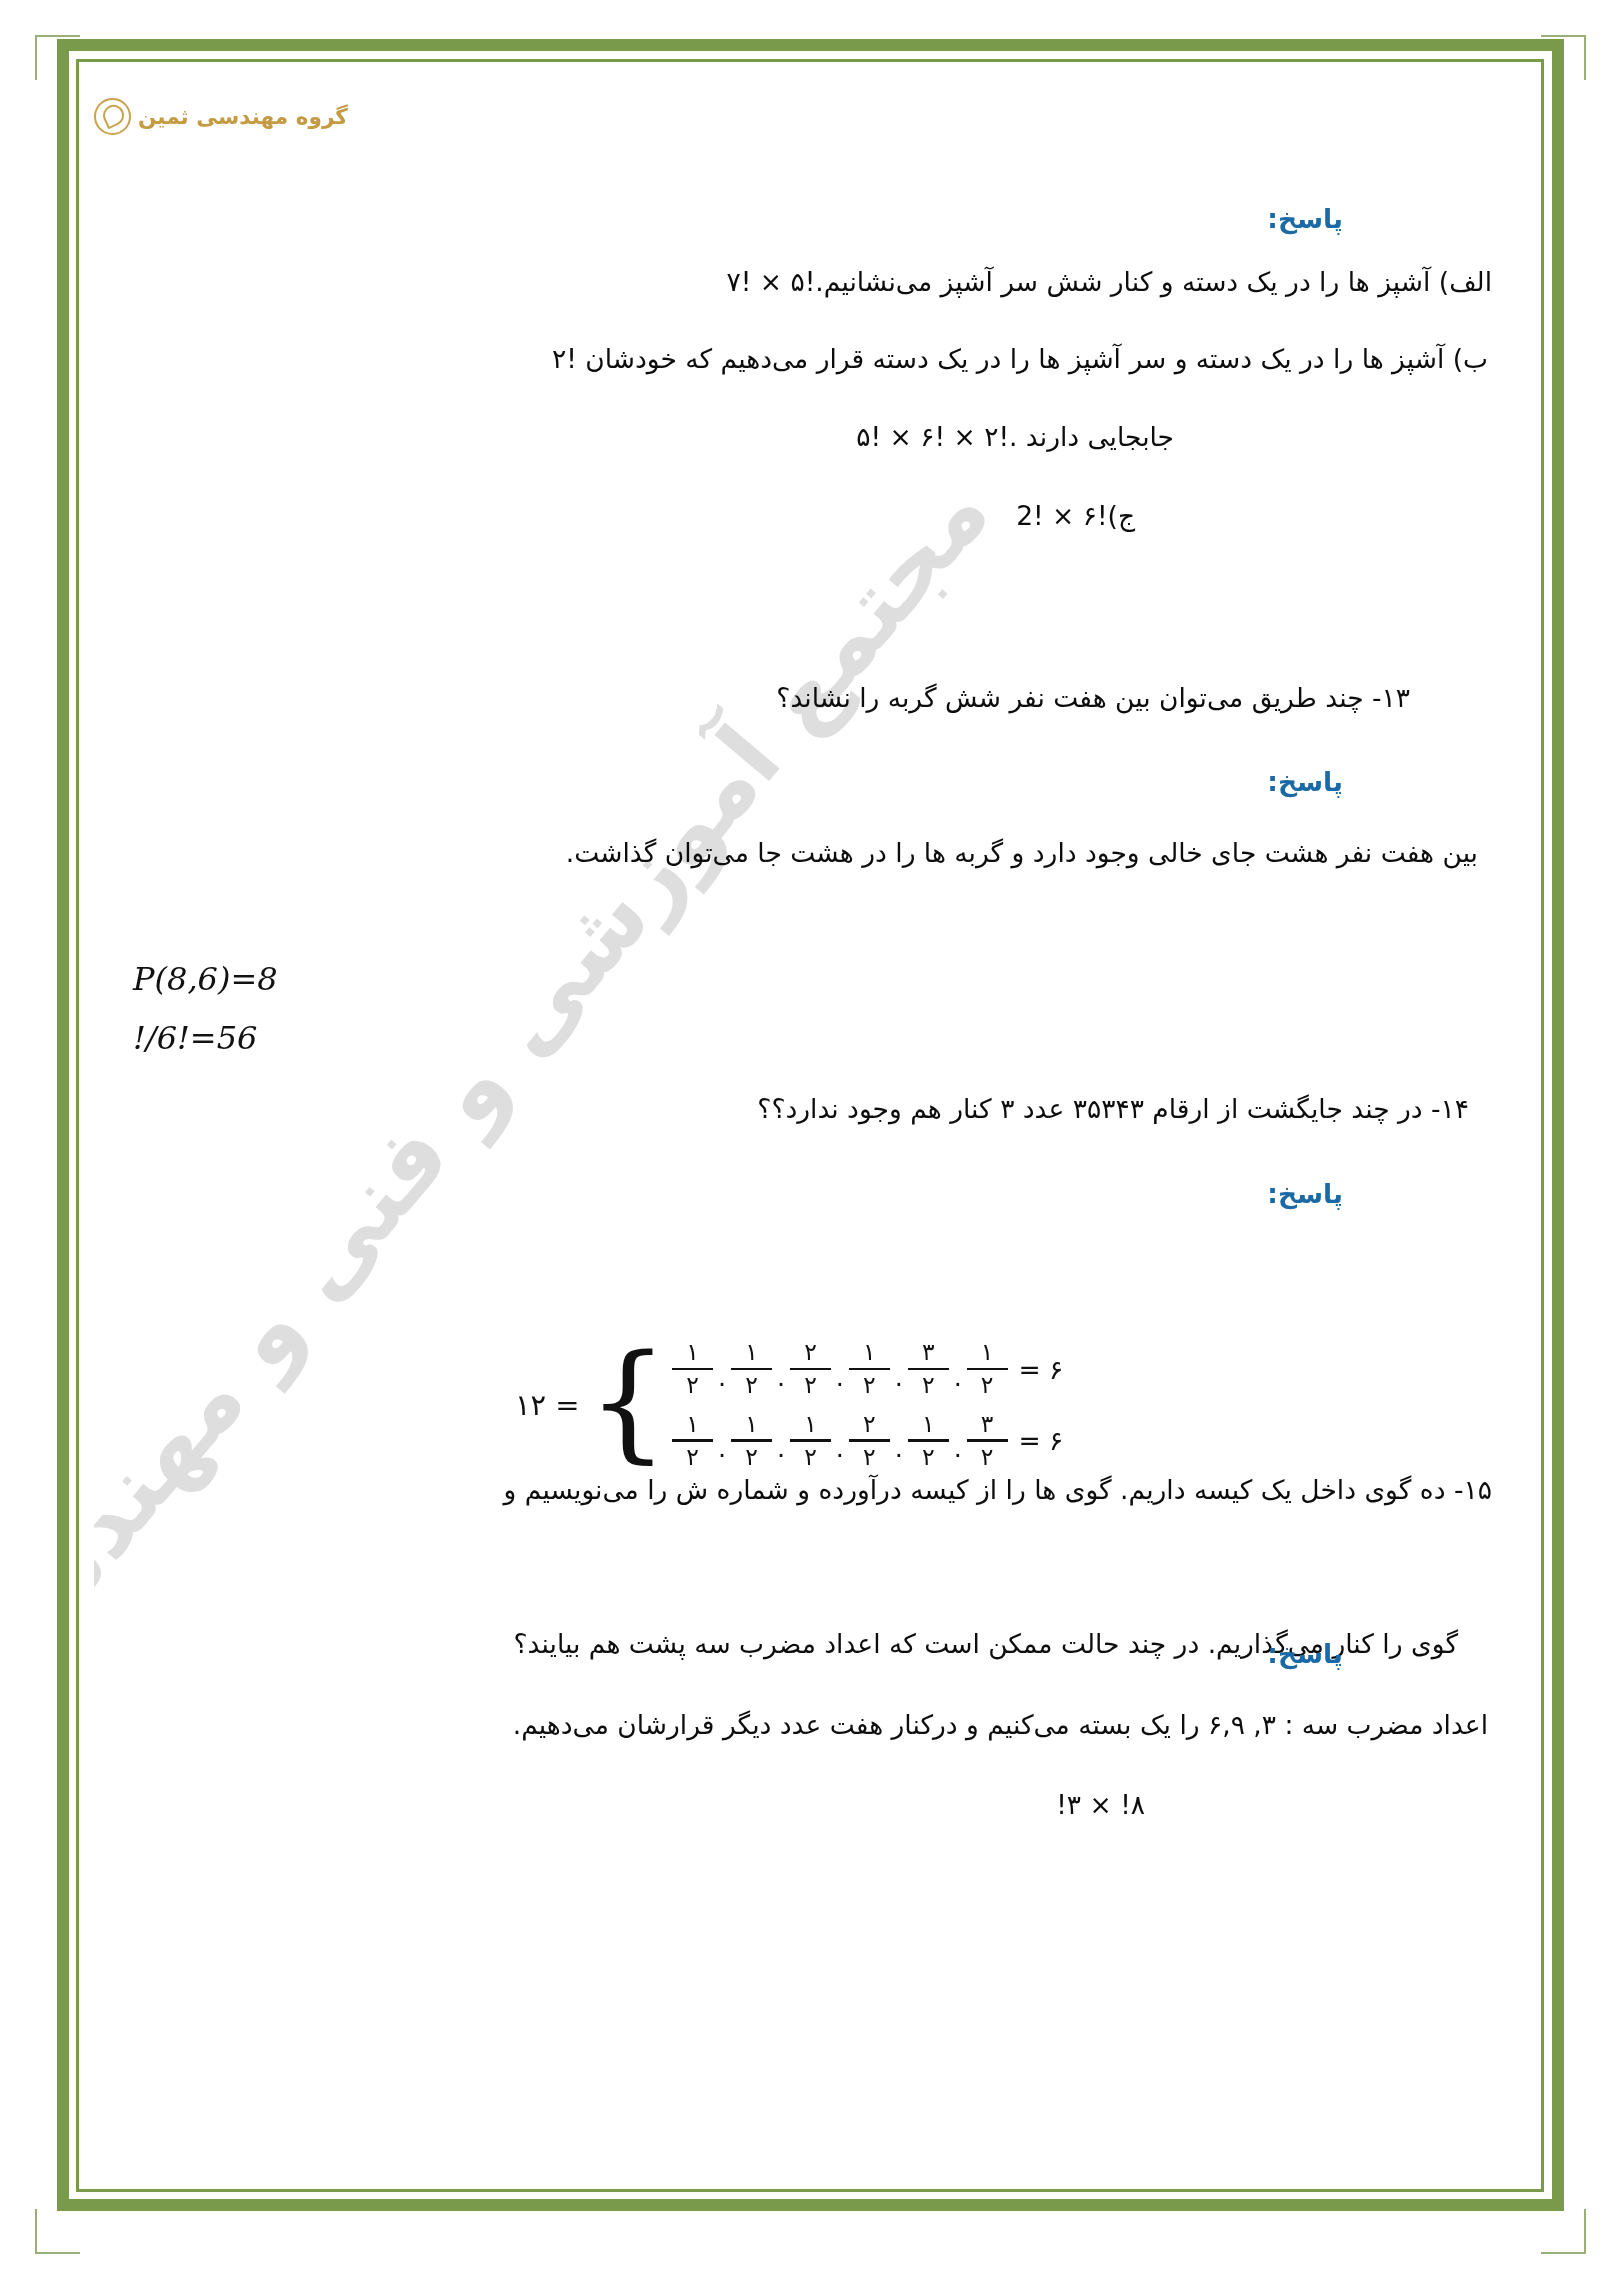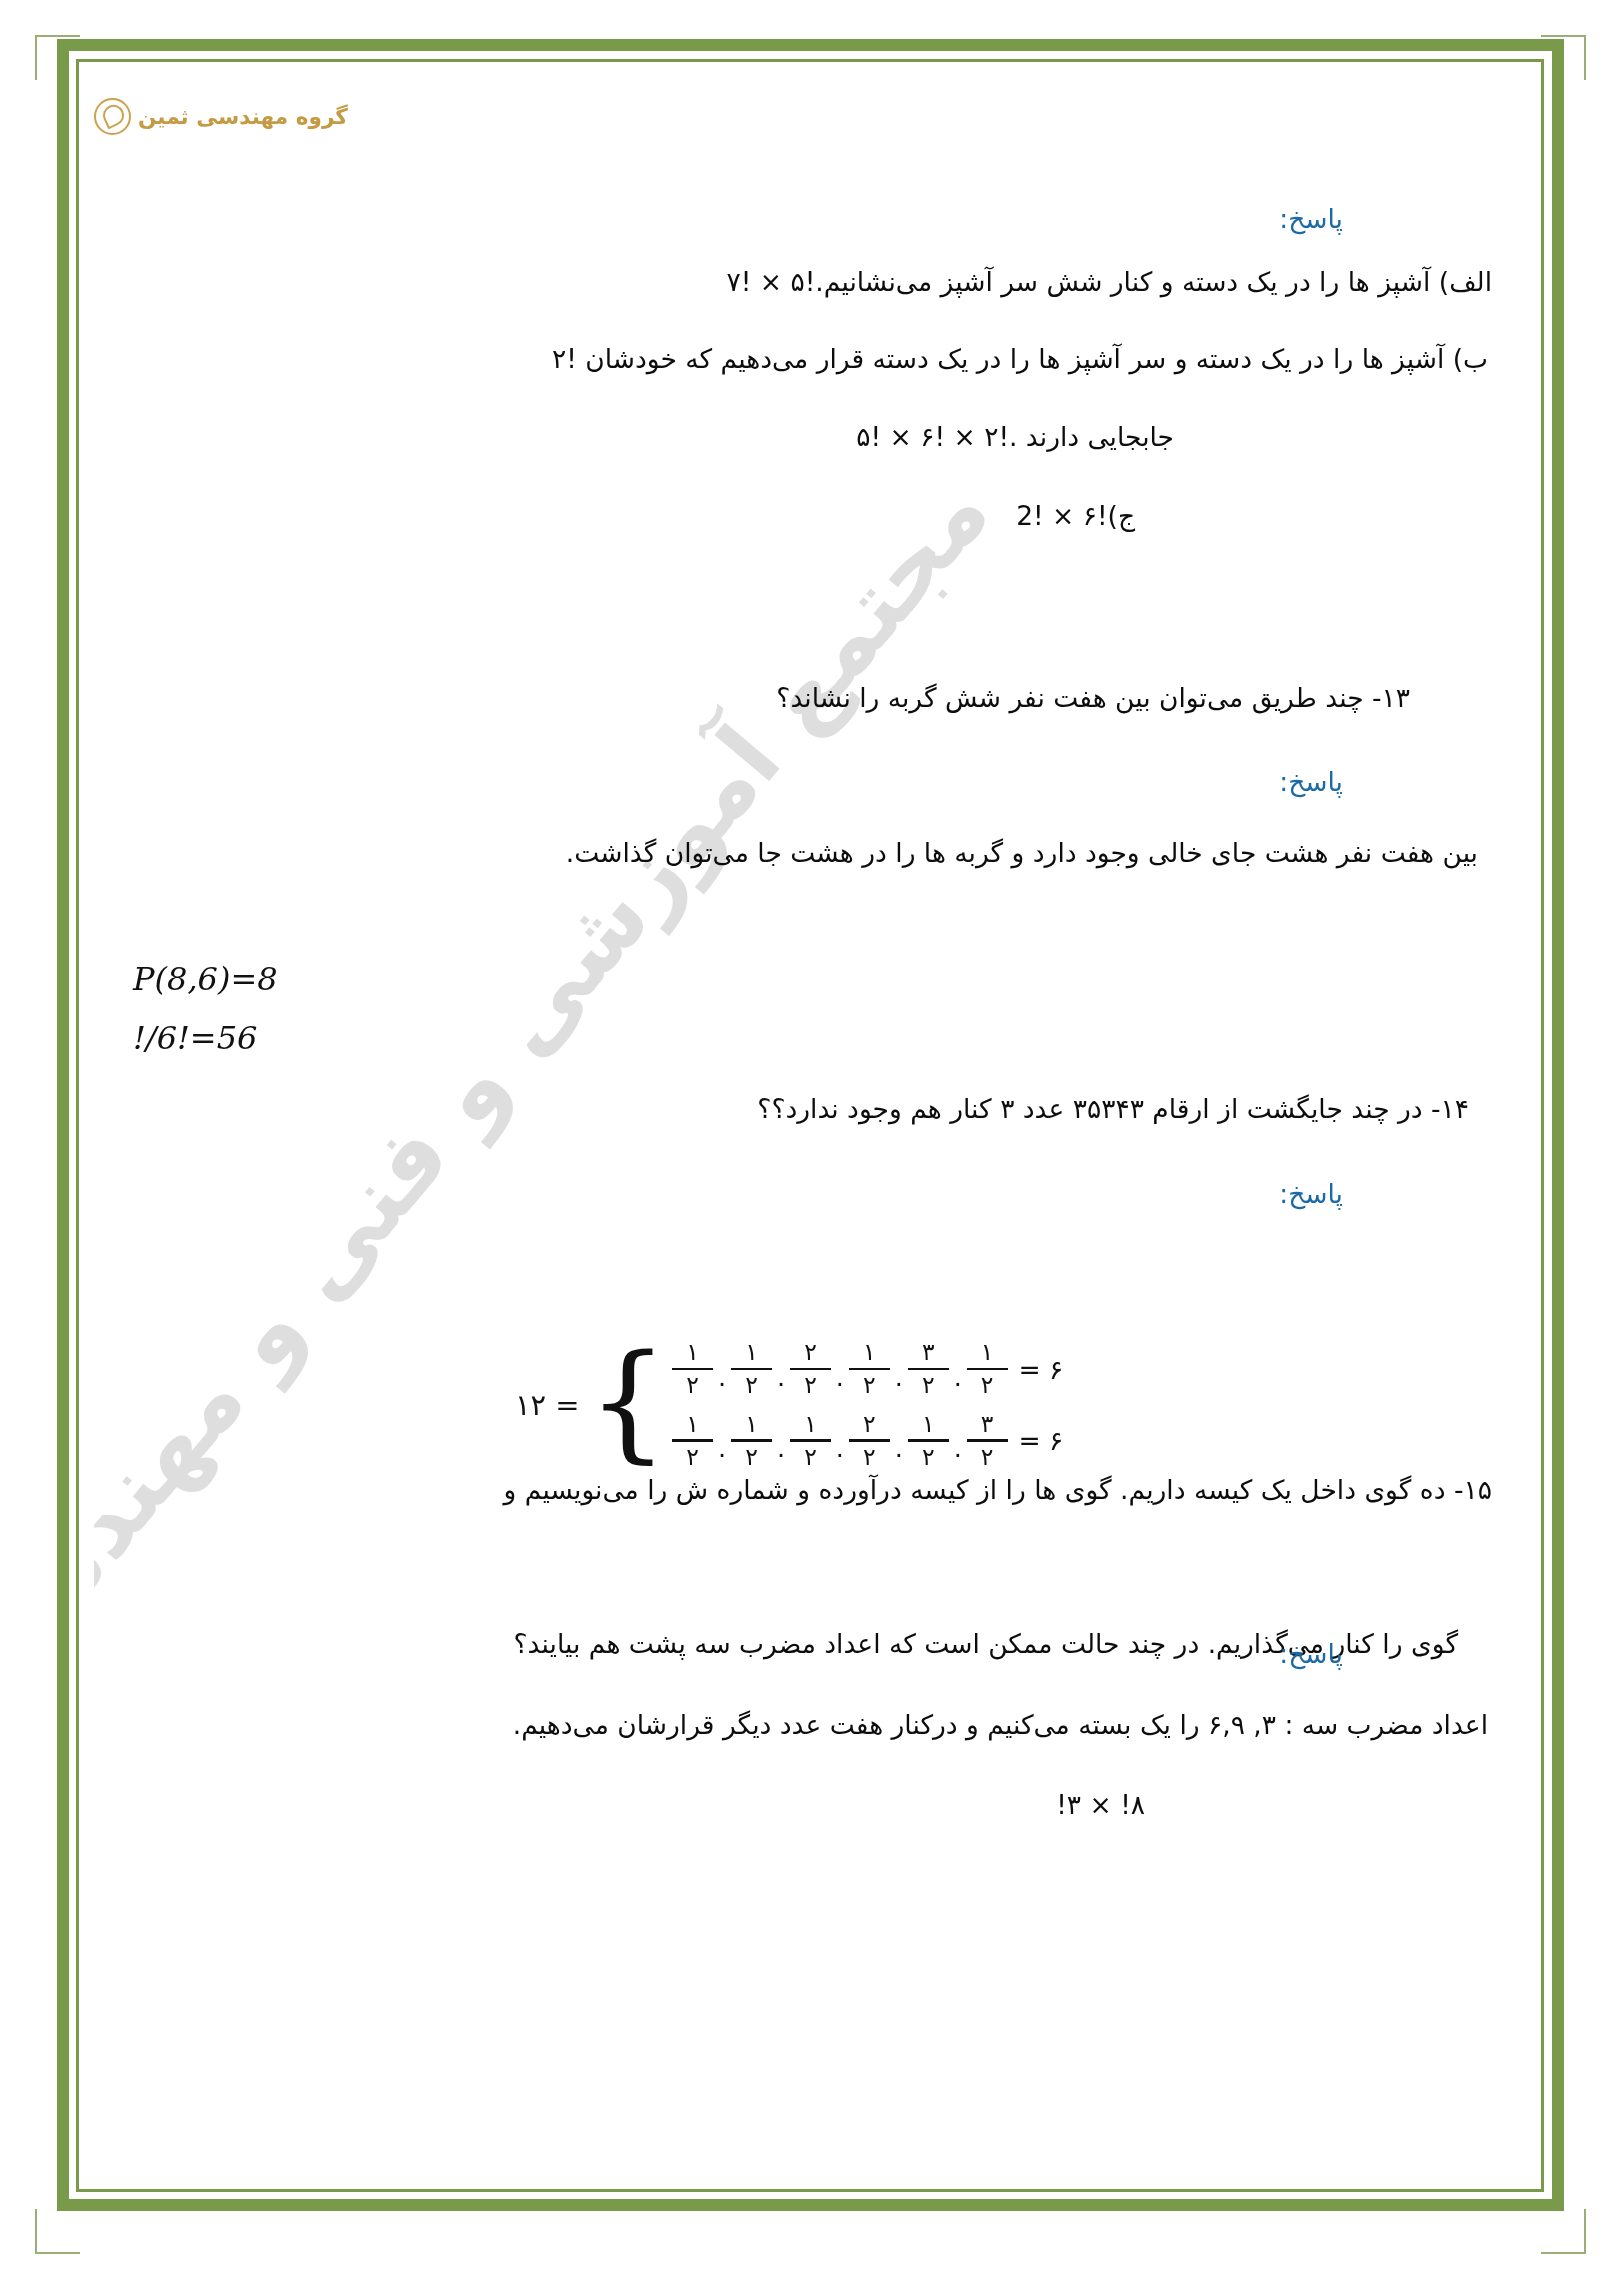--- a/index.html
+++ b/index.html
@@ -121,21 +121,21 @@
     font-family: "DejaVu Sans", "Liberation Sans", sans-serif;
     color: #0d0d0d;
     font-size: 26.5px;
     line-height: 1.5;
     white-space: nowrap;
   }
 
   .answer-label {
     color: #1b6aa5;
     font-size: 26.5px;
-    font-weight: normal;
+    font-weight: bold;
     text-align: center;
   }
 
   .math-serif {
     font-family: "DejaVu Serif", "Liberation Serif", serif;
     font-style: italic;
     font-size: 32px;
     color: #111;
     direction: ltr;
     text-align: left;

